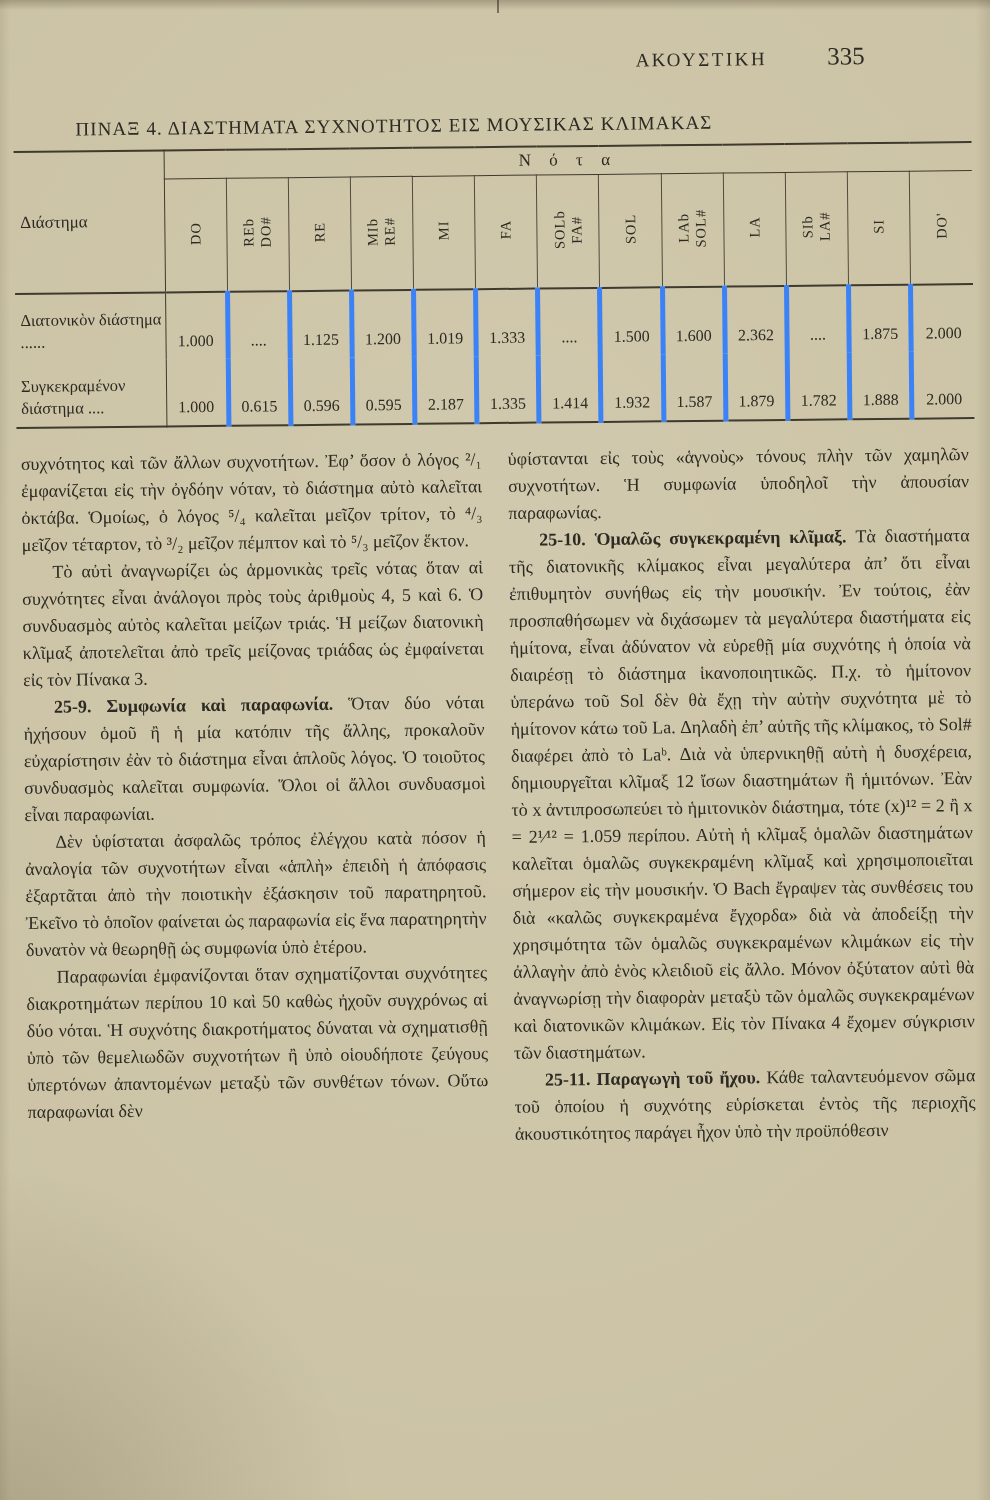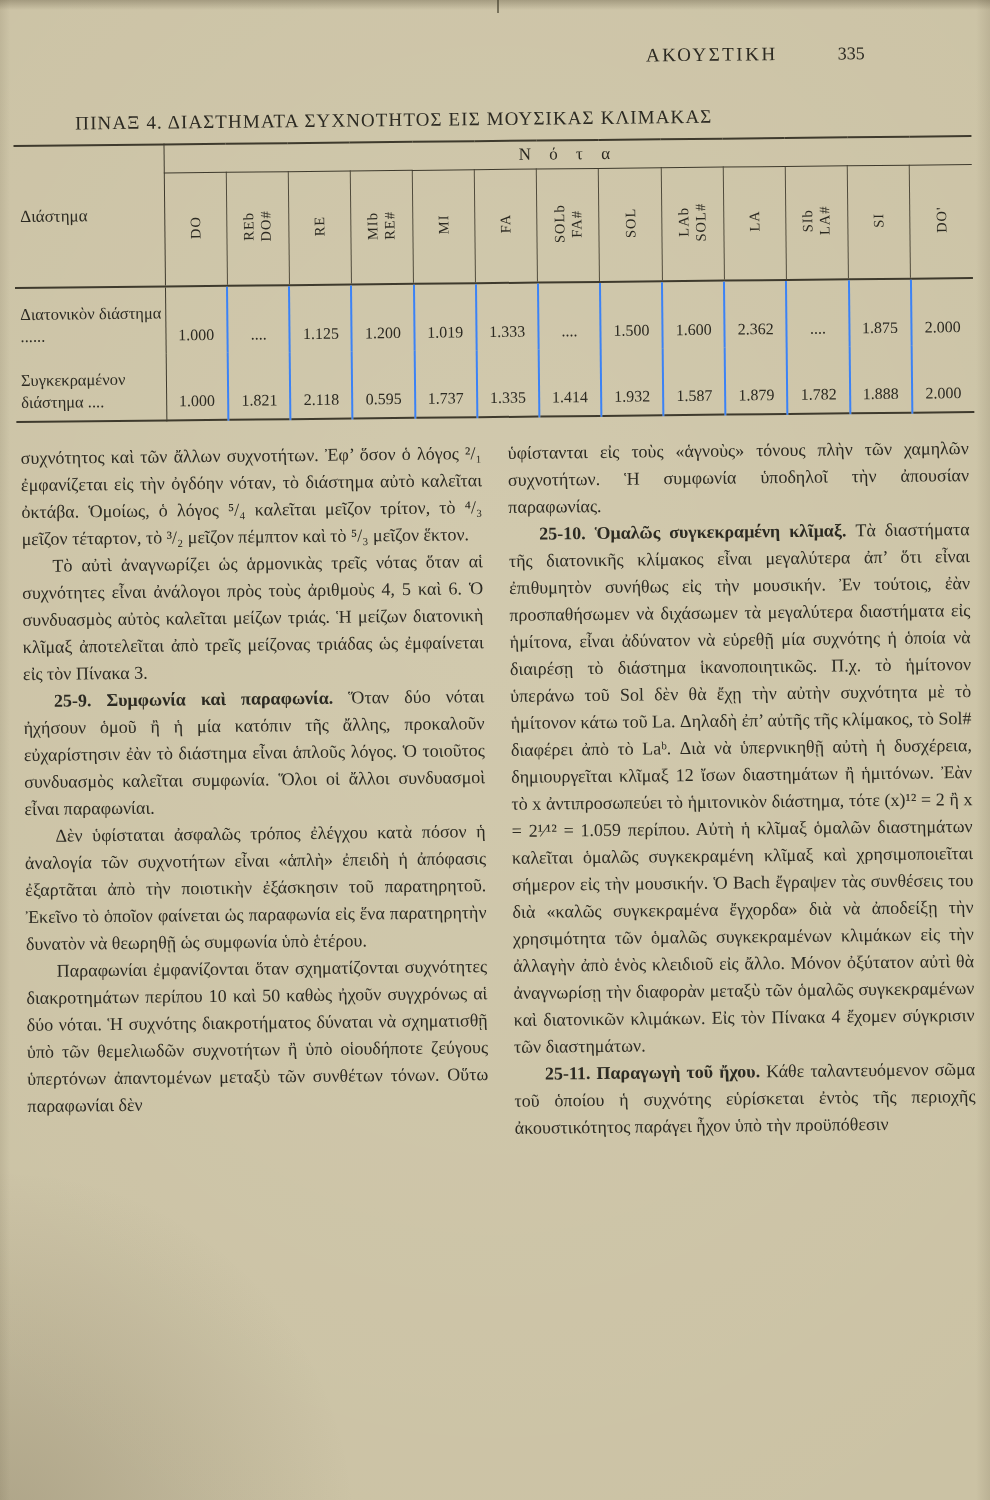--- a/index.html
+++ b/index.html
@@ -26,21 +26,21 @@
   .sheet {
     position:absolute; left:0; top:0; width:990px;
     transform:rotate(-0.6deg);
     transform-origin:50% 0;
   }
   .running-head {
     display:flex; justify-content:flex-end; align-items:baseline;
     padding:46px 126px 0 0; gap:60px;
   }
   .head-title { font-size:19px; letter-spacing:2.5px; }
-  .head-page  { font-size:18px; }
+  .head-page  { font-size:25px; }
 
   .table-title {
     margin:40px 20px 10px 74px;
     font-size:19px; letter-spacing:1.1px; white-space:nowrap;
   }
 
   table.freq-table {
     border-collapse:collapse; table-layout:fixed;
     width:958px; margin-left:12px;
     border-top:2px solid #3e3a2d;
@@ -71,21 +71,21 @@
     white-space:pre-line;
     font-size:14.5px; letter-spacing:1px; line-height:1.18;
   }
   td.rowlabel {
     font-size:16.5px; padding:4px 2px 8px 5px; line-height:1.3;
     border-right:1.5px solid #3e3a2d;
     vertical-align:bottom;
   }
   td.val {
     text-align:center; font-size:16px;
-    border-right:2px solid #3b82f6;
+    border-right:5px solid #3b82f6;
     height:56px; vertical-align:bottom; padding-bottom:9px;
   }
   td.val:last-child { border-right:none; }
 
   .text-columns {
     display:flex; gap:26px;
     padding:22px 26px 0 16px;
   }
   .col { flex:1; text-align:justify; font-size:18px; line-height:1.5; }
   .para { margin:0; text-indent:1.7em; }
@@ -162,24 +162,24 @@
         <td class="val">1.500</td>
         <td class="val">1.600</td>
         <td class="val">2.362</td>
         <td class="val">....</td>
         <td class="val">1.875</td>
         <td class="val">2.000</td>
       </tr>
       <tr>
         <td class="rowlabel">Συγκεκραμένον διάστημα ....</td>
         <td class="val">1.000</td>
-        <td class="val">1.821</td>
-        <td class="val">2.118</td>
+        <td class="val">0.615</td>
+        <td class="val">0.596</td>
         <td class="val">0.595</td>
-        <td class="val">1.737</td>
+        <td class="val">2.187</td>
         <td class="val">1.335</td>
         <td class="val">1.414</td>
         <td class="val">1.932</td>
         <td class="val">1.587</td>
         <td class="val">1.879</td>
         <td class="val">1.782</td>
         <td class="val">1.888</td>
         <td class="val">2.000</td>
       </tr>
     </tbody>

